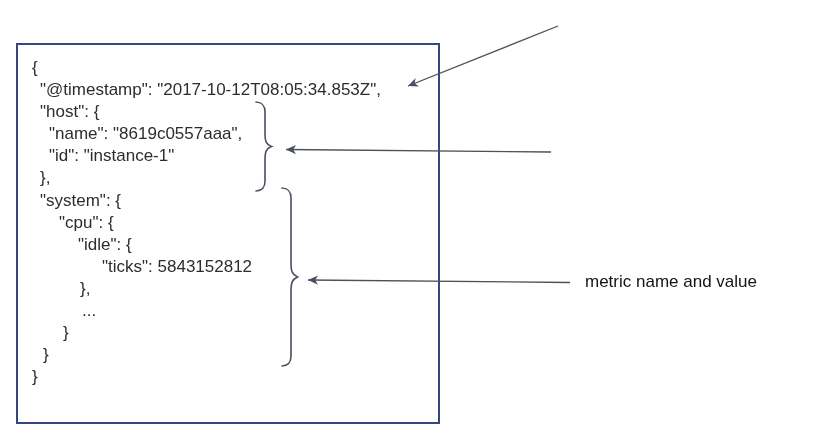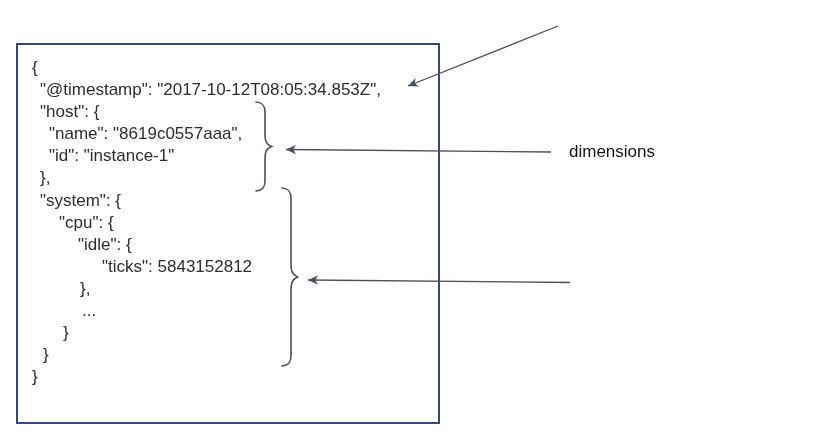--- a/index.html
+++ b/index.html
@@ -120,16 +120,16 @@
              C 291 362, 289 365.5, 282 366"></path>
 
     <line class="arrow-line" x1="558" y1="26" x2="408" y2="86" marker-end="url(#arrowhead)"></line>
 
     <line class="arrow-line" x1="551" y1="152" x2="286" y2="149.5" marker-end="url(#arrowhead)"></line>
 
     <line class="arrow-line" x1="570" y1="282.5" x2="308" y2="280" marker-end="url(#arrowhead)"></line>
   </svg>
 
 
-  <div class="annot-label lbl-dimensions">dimensions</div>
 
+  <div class="annot-label lbl-metric">metric name and value</div>
 
 </div>
 
 </body></html>

